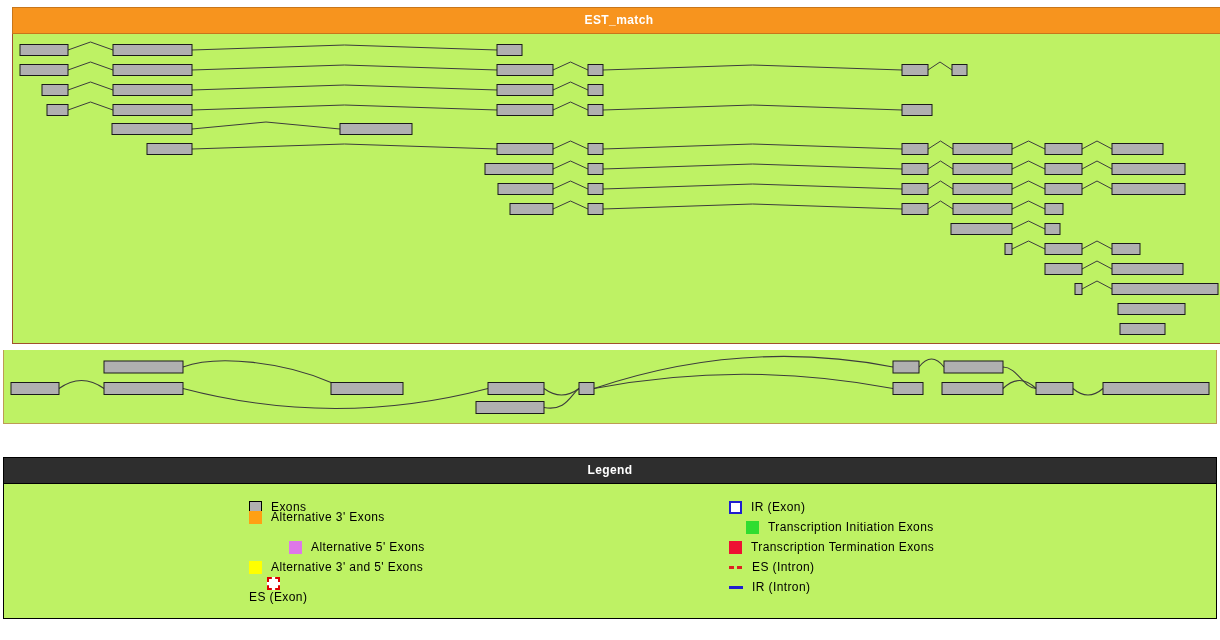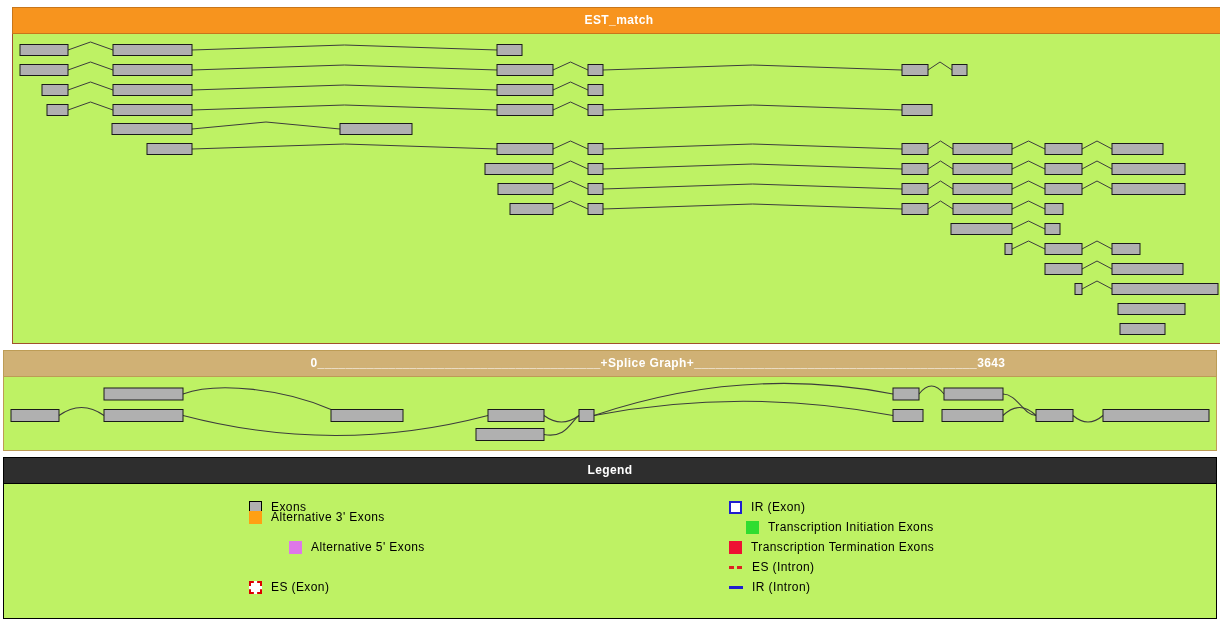--- a/index.html
+++ b/index.html
@@ -152,23 +152,20 @@
           <rect x="1108" y="269.5" width="67" height="11" fill="#B0B0B0" stroke="#1A1A1A" stroke-width="1"></rect>
         </g>
         <g>
           <rect x="1110" y="289.5" width="45" height="11" fill="#B0B0B0" stroke="#1A1A1A" stroke-width="1"></rect>
         </g>
       </svg>
   </div>
 </div>
 
 <div class="panel" id="splice-panel">
-  <div class="panel-header" id="splice-header" style="background: rgb(208, 177, 117); border-color: rgb(189, 156, 85);">
-    <span id="splice-header-text">0________________________________________+Splice Graph+________________________________________3643</span>
-  </div>
   <div class="panel-body">
     <svg id="splice-svg" width="1214" height="73" viewBox="3 0 1214 73">
         <path d="M58,38.5 Q80.5,22.5 103,38.5" fill="none" stroke="#3C3C3C" stroke-width="1.1"></path>
         <path d="M182,17 C217,4 285,12.5 330,32.5" fill="none" stroke="#3C3C3C" stroke-width="1.1"></path>
         <path d="M182,38.5 Q334.5,78.5 487,38.5" fill="none" stroke="#3C3C3C" stroke-width="1.1"></path>
         <path d="M543,38.5 Q560.5,51.5 578,38.5" fill="none" stroke="#3C3C3C" stroke-width="1.1"></path>
         <path d="M543,57.5 C565,61.5 569,45.5 578,38.5" fill="none" stroke="#3C3C3C" stroke-width="1.1"></path>
         <path d="M593,38.5 Q742.5,-12 892,17" fill="none" stroke="#3C3C3C" stroke-width="1.1"></path>
         <path d="M593,38.5 Q742.5,10 892,38.5" fill="none" stroke="#3C3C3C" stroke-width="1.1"></path>
         <path d="M918,17 Q930.5,1 943,17" fill="none" stroke="#3C3C3C" stroke-width="1.1"></path>
@@ -202,21 +199,25 @@
         <span class="legend-label">Exons</span>
       </div>
       <div class="legend-item" style="left: 245px; top: 23px;">
         <span class="legend-swatch" style="background: rgb(255, 160, 19);"></span>
         <span class="legend-label">Alternative 3' Exons</span>
       </div>
       <div class="legend-item" style="left: 245px; top: 53px; padding-left: 40px;">
         <span class="legend-swatch" style="background: rgb(222, 120, 232);"></span>
         <span class="legend-label">Alternative 5' Exons</span>
       </div>
-      <div class="legend-item" style="left: 245px; top: 93px;">
+      <div class="legend-item" style="left: 245px; top: 73px;">
+        <span class="legend-swatch" style="background: rgb(255, 255, 0);"></span>
+        <span class="legend-label">Alternative 3' and 5' Exons</span>
+      </div>
+      <div class="legend-item" style="left: 245px; top: 93px; flex-direction: column;">
         <span class="legend-swatch" style="background: rgb(255, 255, 255); border: 2px dashed rgb(221, 0, 0);"></span>
         <span class="legend-label">ES (Exon)</span>
       </div>
       <div class="legend-item" style="left: 725px; top: 13px;">
         <span class="legend-swatch" style="background: rgb(255, 255, 255); border: 2px solid rgb(31, 31, 207);"></span>
         <span class="legend-label">IR (Exon)</span>
       </div>
       <div class="legend-item" style="left: 742px; top: 33px;">
         <span class="legend-swatch" style="background: rgb(48, 221, 48);"></span>
         <span class="legend-label">Transcription Initiation Exons</span>

